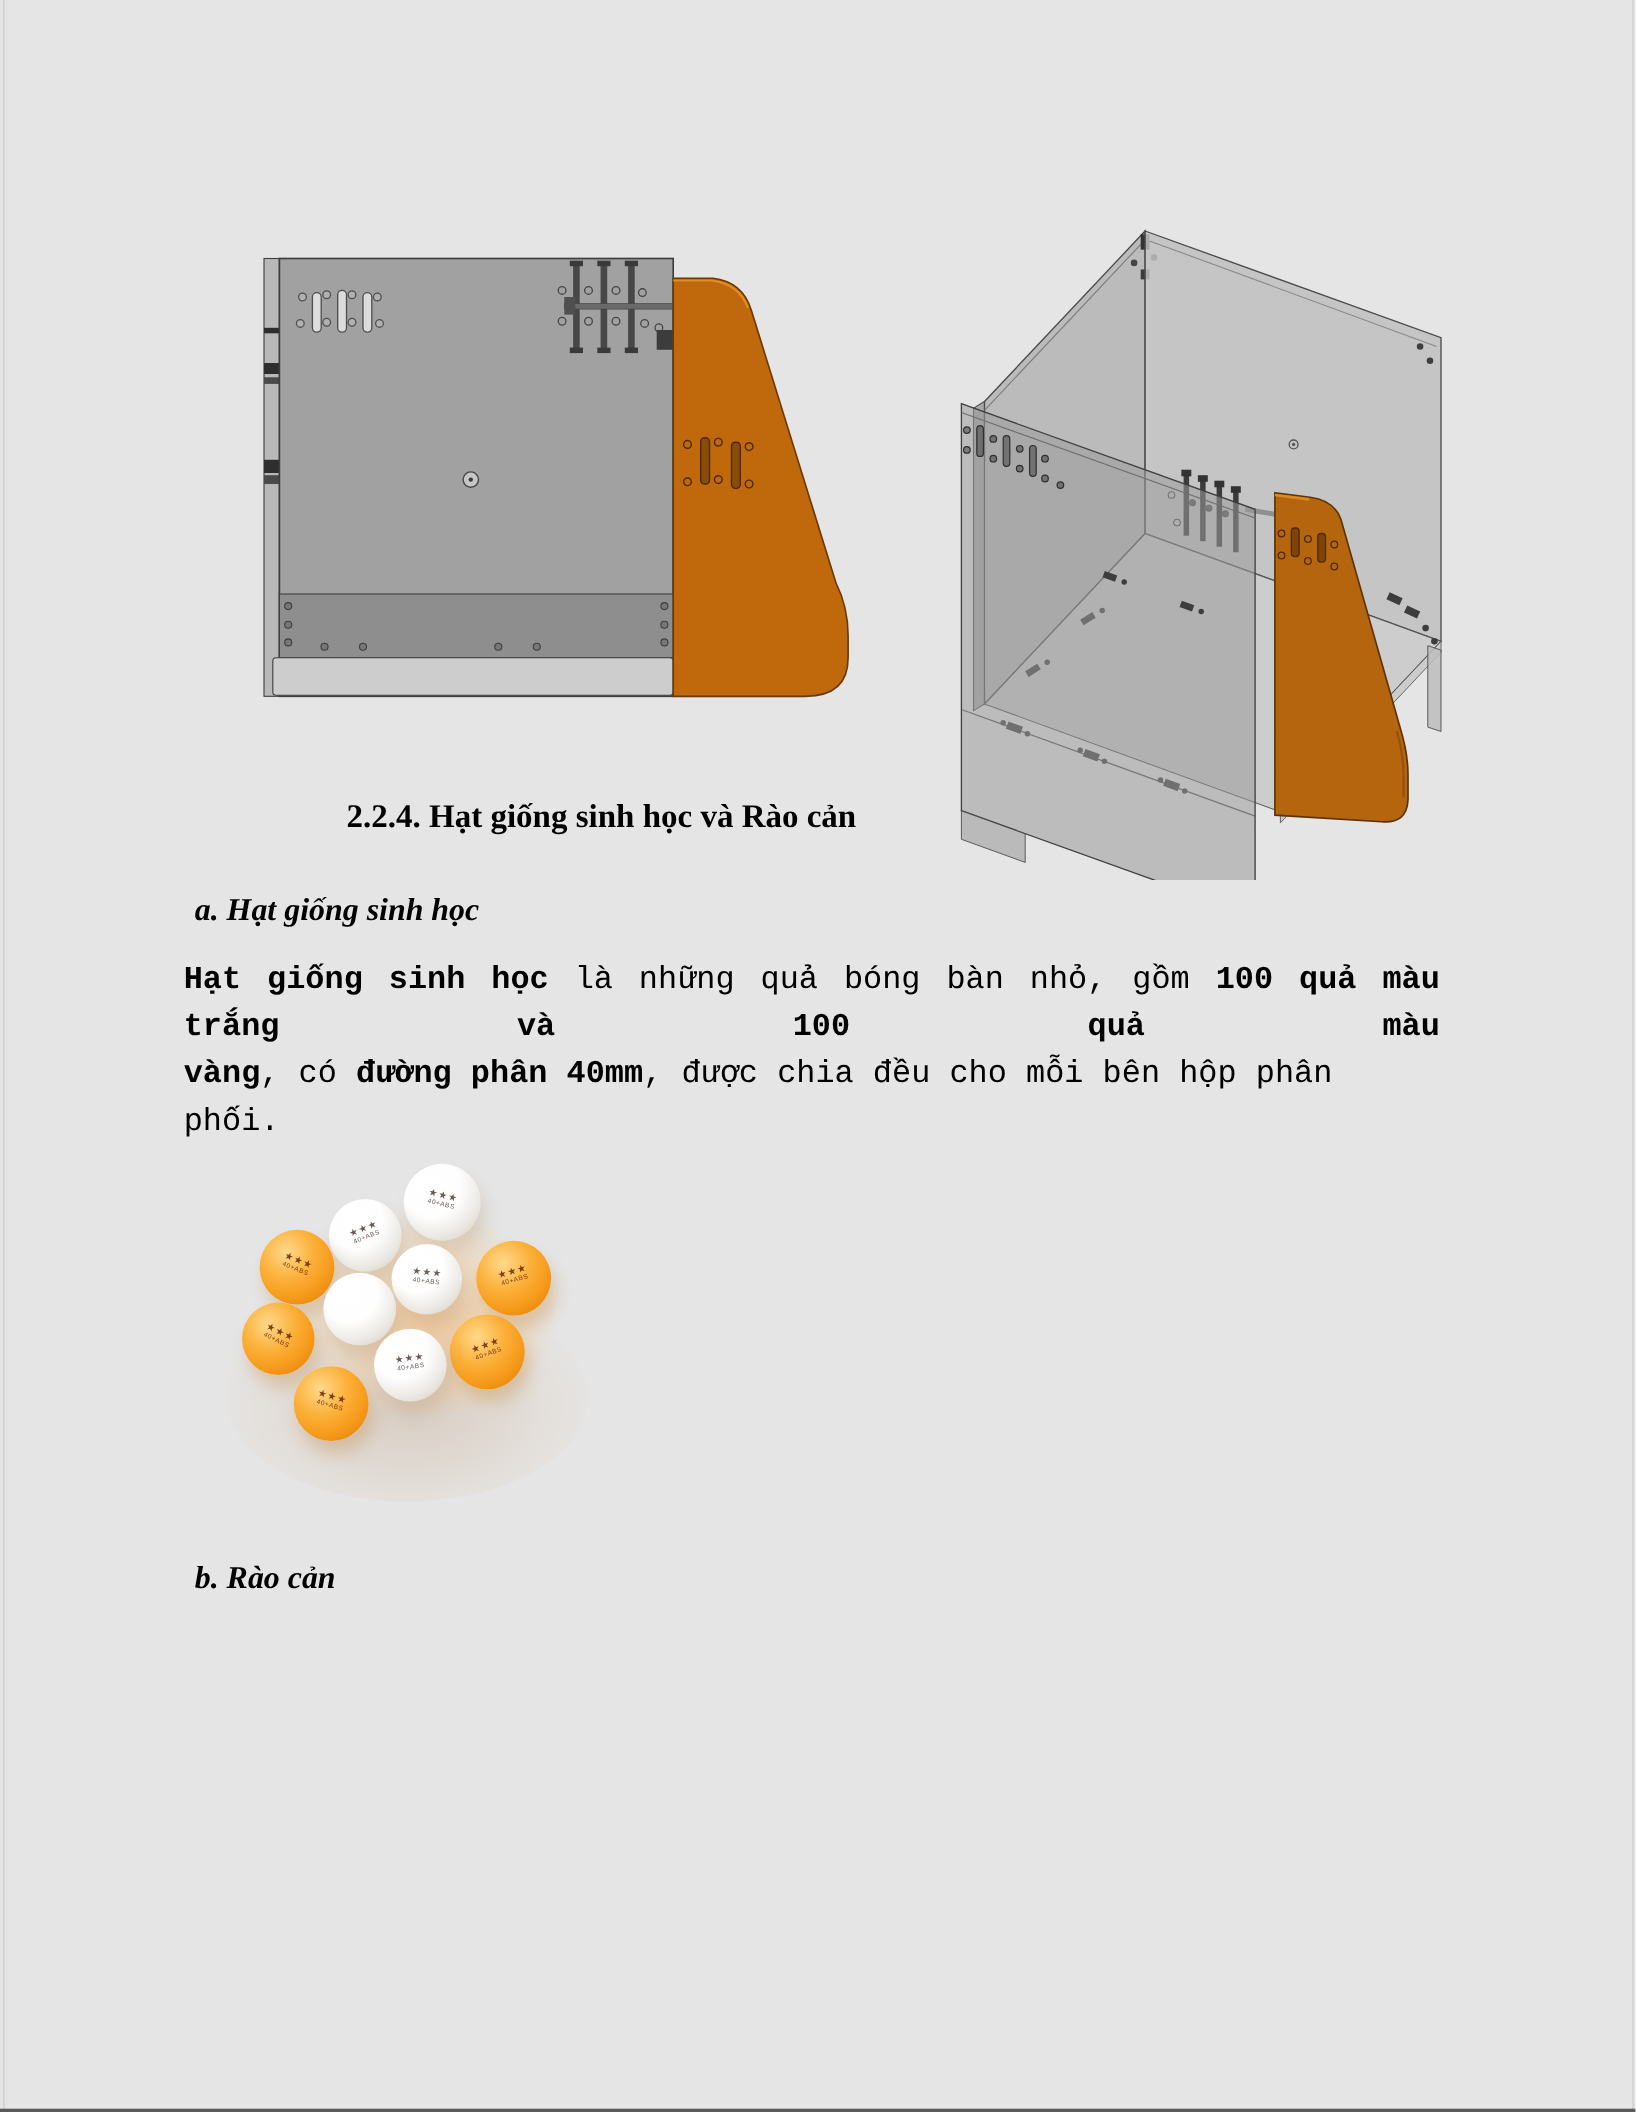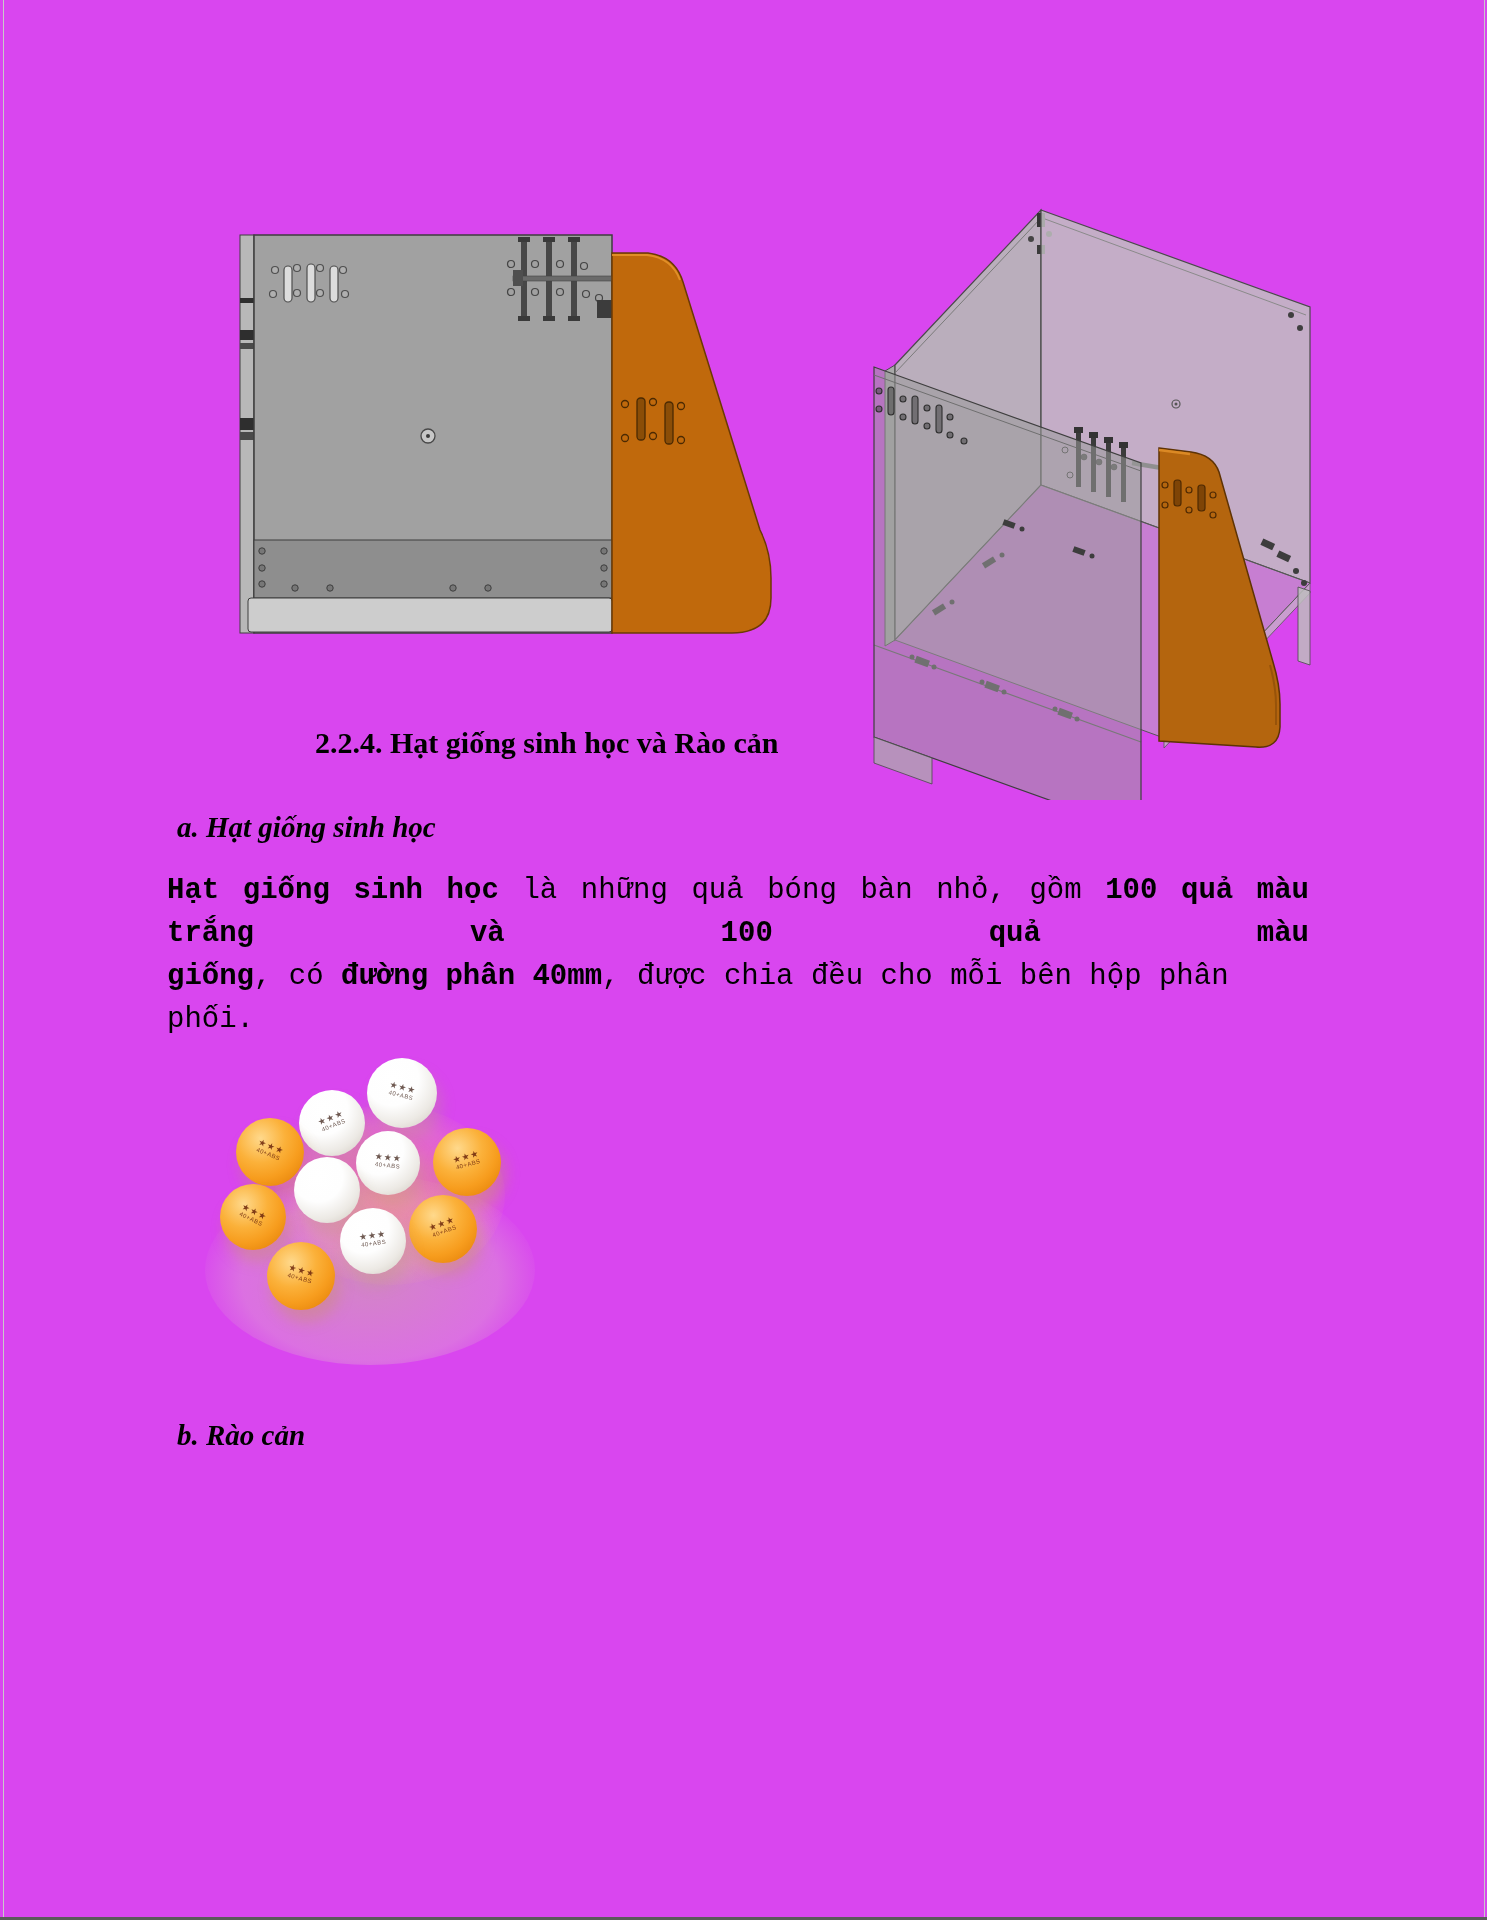--- a/index.html
+++ b/index.html
@@ -1,16 +1,16 @@
 <!DOCTYPE html>
 <html><head>
 <meta charset="utf-8">
 <style>
   html,body{margin:0;padding:0;background:#ffffff;}
-  .page{position:relative;width:1487px;height:1920px;background:#d946ef;overflow:hidden;
+  .page{position:relative;width:1487px;height:1920px;background:#e5e5e5;overflow:hidden;
         font-family:"Liberation Serif","DejaVu Serif",serif;color:#000;}
   .edge{position:absolute;background:#c9c9c9;}
   .edge-left{left:3px;top:0;width:1px;height:100%;}
   .edge-right{left:1484px;top:0;width:1px;height:100%;}
   .edge-bottom{left:0;bottom:0;width:100%;height:3px;background:#5a5a5a;}
   .fig{position:absolute;}
   .h224{position:absolute;left:315px;top:726px;font-size:30px;font-weight:bold;white-space:nowrap;}
   .subhead{position:absolute;font-size:29px;font-weight:bold;font-style:italic;white-space:nowrap;}
   .sub-a{left:177px;top:799px;margin-top:12px;}
   .sub-b{left:177px;top:1419px;}
@@ -259,21 +259,21 @@
       </g>
     </g>
   </svg>
 
   <div class="h224">2.2.4. Hạt giống sinh học và Rào cản</div>
 
   <div class="subhead sub-a">a. Hạt giống sinh học</div>
 
   <div class="para para-a">
     <div class="pline just"><b>Hạt giống sinh học</b><span> là những quả bóng bàn nhỏ, gồm </span><b>100 quả màu trắng và 100 quả màu</b></div>
-    <div class="pline"><b>giống</b><span>, có </span><b>đường phân 40mm</b><span>, được chia đều cho mỗi bên hộp phân phối.</span></div>
+    <div class="pline"><b>vàng</b><span>, có </span><b>đường phân 40mm</b><span>, được chia đều cho mỗi bên hộp phân phối.</span></div>
   </div>
 
   <div class="balls">
     <div class="shadow"></div>
     <div class="glow"></div>
     <div>
         <div class="ball w" style="left: 202px; top: 33px; width: 70px; height: 70px;">
           <div class="mark" style="--a: 14deg;">
             <span class="stars">★★★</span>
             <span class="brand">40+ABS</span>

